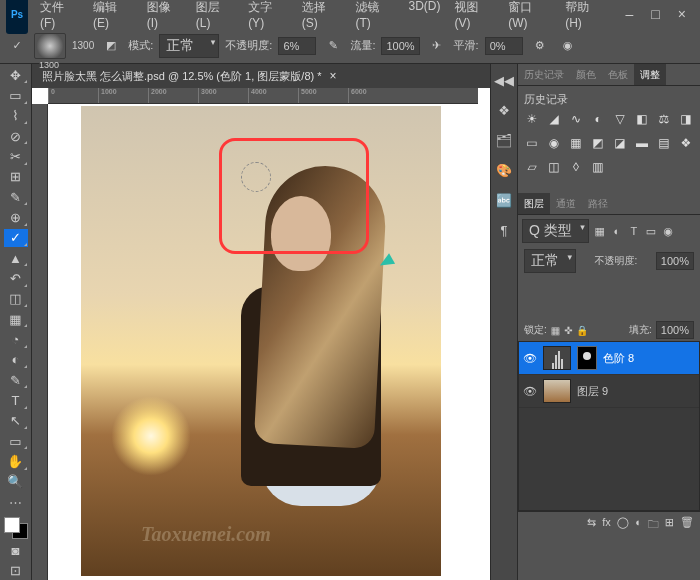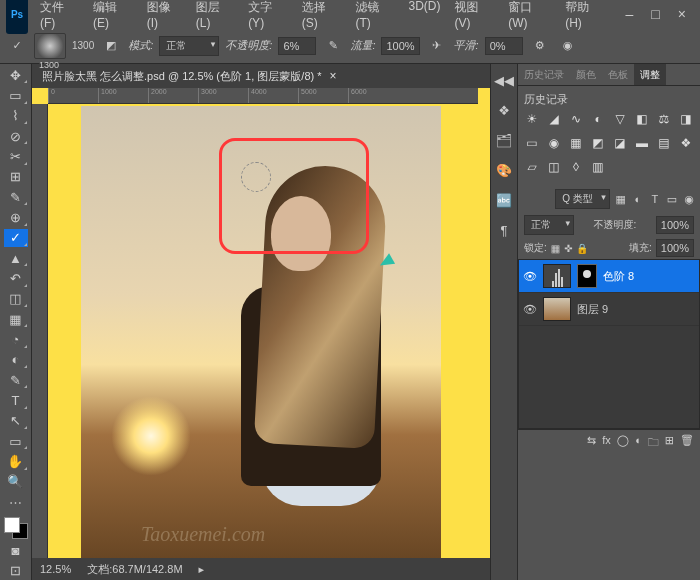--- a/index.html
+++ b/index.html
@@ -5,37 +5,37 @@
   * { box-sizing: border-box; margin: 0; padding: 0; font-family: "Microsoft YaHei", Arial, sans-serif; }
   body { width: 700px; height: 580px; background: #535353; overflow: hidden; font-size: 11px; color: #ccc; }
   .titlebar { height: 28px; background: #535353; display: flex; align-items: center; }
   .ps-logo { width: 22px; height: 40px; margin: 12px 6px; background: #001e36; border-radius: 3px; display: flex; align-items: center; justify-content: center; font-size: 10px; font-weight: bold; color: #31a8ff;}
   .menu { display: flex; gap: 2px; flex: 1; }
   .menu span { padding: 4px 6px; cursor: default; font-size: 12px; }
   .win-ctrl { display: flex; gap: 18px; padding: 0 14px; font-size: 14px; }
   .optbar { height: 36px; background: #535353; border-bottom: 1px solid #2a2a2a; display: flex; align-items: center; padding: 0 6px; gap: 6px; font-size: 11px;}
   .brush-thumb { width: 32px; height: 26px; background: radial-gradient(circle, #ccc 0%, #535353 70%); border: 1px solid #383838; border-radius: 2px; position: relative;}
   .brush-thumb::after { content: attr(data-sz); position: absolute; bottom: -12px; left: 4px; font-size: 9px; color: #ccc;}
-  .lbl { color: #ccc; font-style: italic; }
-  .sel { background: #3f3f3f; border: 1px solid #333; padding: 2px 16px 2px 6px; min-width: 60px; position: relative; font-size: 10px;}
+  .lbl { color: #ccc; }
+  .sel { background: #3f3f3f; border: 1px solid #333; padding: 2px 16px 2px 6px; min-width: 60px; position: relative; font-size: 14px;}
   .sel::after { content:"▾"; position: absolute; right: 3px; top: 2px; font-size: 9px;}
   .pct { background: #3f3f3f; border: 1px solid #333; padding: 2px 4px; min-width: 38px; display: inline-block; font-size: 11px;}
   .icon-btn { width: 22px; height: 22px; display: flex; align-items: center; justify-content: center; border: 1px solid transparent;}
   .main { display: flex; height: 516px; }
   .toolbox { width: 32px; background: #535353; border-right: 1px solid #2a2a2a; display: flex; flex-direction: column; align-items: center; padding-top: 2px; gap: 2px; }
   .toolbox .tl { width: 24px; height: 20px; display: flex; align-items: center; justify-content: center; font-size: 13px; color: #ccc; position: relative;}
   .toolbox .tl.sel2 { background: #1473e6; color: #fff;}
   .toolbox .tl .corner { position:absolute; right:1px; bottom:1px; width:0; height:0; border-left:3px solid transparent; border-bottom:3px solid #aaa;}
   .swatches { width: 24px; height: 24px; position: relative; margin-top: 4px; }
   .swatches .fg { position: absolute; top: 0; left: 0; width: 16px; height: 16px; background: #fff; border: 1px solid #888;}
   .swatches .bg { position: absolute; bottom: 0; right: 0; width: 16px; height: 16px; background: #000; border: 1px solid #888;}
   .docarea { flex: 1; display: flex; flex-direction: column; background: #2b2b2b; }
   .tab { height: 24px; background: #3f3f3f; display: flex; align-items: center; padding: 0 10px; font-size: 11px; color: #ddd; gap: 8px;}
   .tab .close { font-size: 12px;}
-  .canvas-wrap { flex: 1; display: flex; align-items: flex-start; justify-content: center; position: relative; background: #fde047; overflow: hidden;}
+  .canvas-wrap { flex: 1; display: flex; align-items: flex-start; justify-content: center; position: relative; background: #ffffff; overflow: hidden; font-weight: bold;}
   .rulers-h { position: absolute; top: 0; left: 16px; right: 12px; height: 16px; background: #535353; border-bottom: 1px solid #333; font-size: 7px; color: #999; display: flex;}
   .rulers-h span { width: 50px; border-left: 1px solid #777; padding-left: 2px;}
   .rulers-v { position: absolute; left: 0; top: 16px; bottom: 0; width: 16px; background: #535353; border-right: 1px solid #333;}
   .photo { margin-top: 18px; width: 360px; height: 470px; background: linear-gradient(to bottom, #d0c5b0 0%, #e8d5b0 40%, #f8e0a0 55%, #a07040 70%, #604020 100%); position: relative; overflow: hidden;}
   .sun { position: absolute; left: 30px; top: 290px; width: 80px; height: 80px; background: radial-gradient(circle, #fff8e0 0%, #ffe080 30%, transparent 70%); border-radius: 50%;}
   .person { position: absolute; left: 130px; top: 60px; width: 180px; height: 400px; }
   .hair { position:absolute; top:0; left:50px; width:120px; height:280px; background: linear-gradient(120deg, #3a2818 0%, #8a6540 40%, #c0a070 60%, #503820 100%); border-radius: 60px 60px 20px 20px; transform: rotate(3deg);}
   .face { position: absolute; top: 30px; left: 60px; width: 60px; height: 75px; background: #d8b89a; border-radius: 50% 50% 45% 45%;}
   .jacket { position: absolute; top: 120px; left: 30px; width: 140px; height: 200px; background: #2a1e14; border-radius: 30px 30px 10px 10px;}
   .skirt { position: absolute; top: 260px; left: 50px; width: 120px; height: 80px; background: #d8e0e8; border-radius: 0 0 40px 40px;}
@@ -47,24 +47,24 @@
   .right { width: 210px; background: #535353; border-left: 1px solid #2a2a2a; display: flex;}
   .right-strip { width: 30px; background: #484848; border-right: 1px solid #2a2a2a; display: flex; flex-direction: column; align-items: center; padding-top: 6px; gap: 10px;}
   .right-strip .ic { width: 20px; height: 20px; display: flex; align-items: center; justify-content: center; font-size: 13px;}
   .panels { flex: 1; display: flex; flex-direction: column; }
   .ptabs { height: 22px; display: flex; border-bottom: 1px solid #2a2a2a; font-size: 10px;}
   .ptabs span { padding: 4px 6px; color: #999;}
   .ptabs span.active { background: #3a3a3a; color: #eee;}
   .panel-body { padding: 6px 6px; }
   .adj-row { display: flex; gap: 6px; padding: 4px 0; font-size: 12px;}
   .adj-row span { width: 16px; height: 16px; display: flex; align-items: center; justify-content: center; font-size: 12px; color: #ddd;}
-  .layers-head { display:flex; gap:4px; padding:4px; align-items: center; font-size: 11px; justify-content: flex-end;}
+  .layers-head { display:flex; gap:4px; padding:4px; align-items: center; font-size: 11px;}
   .layers-head .btns span { width:14px; display:inline-block; text-align:center;}
   .opacity-row { display: flex; justify-content: space-between; padding: 2px 6px; font-size: 10px; gap:4px; align-items:center;}
-  .lock-row { display: flex; gap: 4px; padding: 2px 6px; font-size: 10px; align-items:center;}
+  .lock-row { display: flex; gap: 4px; padding: 2px 6px; font-size: 10px; align-items:center;margin-top:44px;}
   .layerlist { background: #3a3a3a; border: 1px solid #2a2a2a; height: 170px; overflow: hidden;}
   .layer { display: flex; align-items: center; gap: 6px; padding: 4px 4px; border-bottom: 1px solid #333;}
   .layer.active { background: #1473e6; color: #fff;}
   .eye { width: 14px; font-size: 11px;}
   .thumb { width: 28px; height: 24px; background: #888; border: 1px solid #222; background-size: cover;}
   .th-photo { background: linear-gradient(to bottom, #d0c5b0, #a07040);}
   .th-levels { background: #444; display:flex; align-items:flex-end; justify-content:center; gap:1px;}
   .th-levels i { width:2px; background:#ccc; display:block;}
   .mask { width: 20px; height: 24px; background: #000; border: 1px solid #666;}
   .mask.dot { background: #000; position:relative;}
@@ -170,25 +170,20 @@
             <div class="jacket"></div>
             <div class="hair"></div>
             <div class="face"></div>
         </div>
         <div class="sel-circle"></div>
         <div class="highlight-box"></div>
         <div class="arrow-teal"></div>
         <div class="wm">Taoxuemei.com</div>
       </div>
     </div>
-    <div class="statusbar">
-      <span>12.5%</span>
-      <span>文档:68.7M/142.8M</span>
-      <span>▸</span>
-    </div>
   </div>
 
   <div class="right">
     <div class="right-strip">
       <div class="ic">◀◀</div>
       <div class="ic">❖</div>
       <div class="ic">🗂</div>
       <div class="ic">🎨</div>
       <div class="ic">🔤</div>
       <div class="ic">¶</div>
@@ -223,20 +218,25 @@
           <span>❖</span>
         </div>
         <div class="adj-row">
           <span>▱</span>
           <span>◫</span>
           <span>◊</span>
           <span>▥</span>
         </div>
       </div>
 
+      <div class="ptabs" style="margin-top:8px;">
+        <span class="active">图层</span>
+        <span>通道</span>
+        <span>路径</span>
+      </div>
       <div class="layers-head">
         <span class="sel" style="min-width:50px">Q 类型</span>
         <span class="btns">
           <span>▦</span>
           <span>◐</span>
           <span>T</span>
           <span>▭</span>
           <span>◉</span>
         </span>
       </div>

